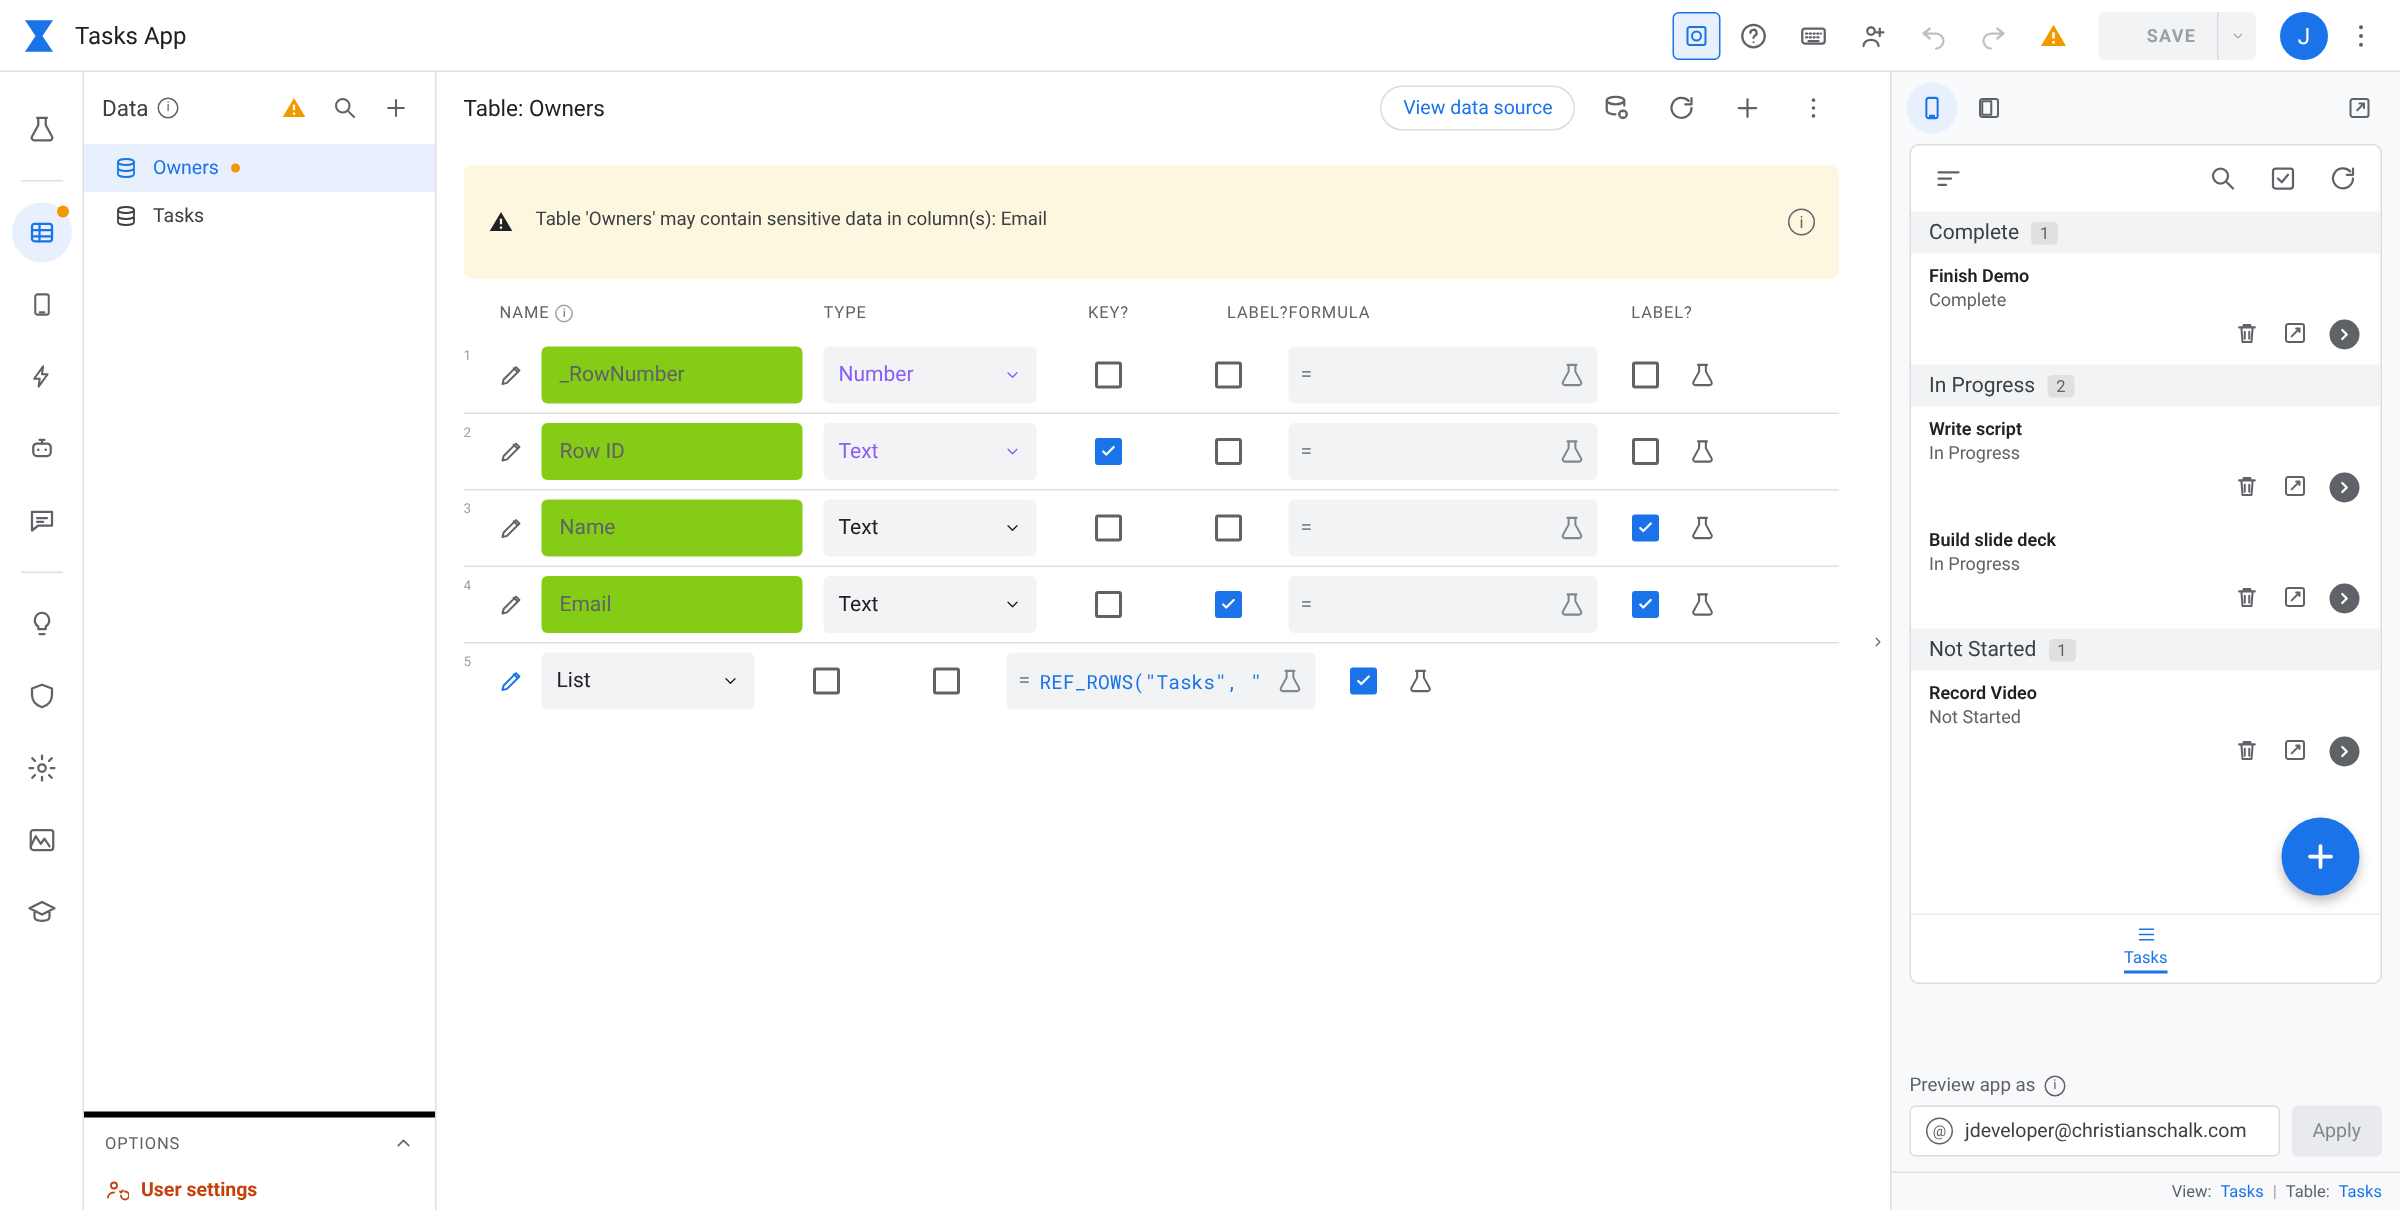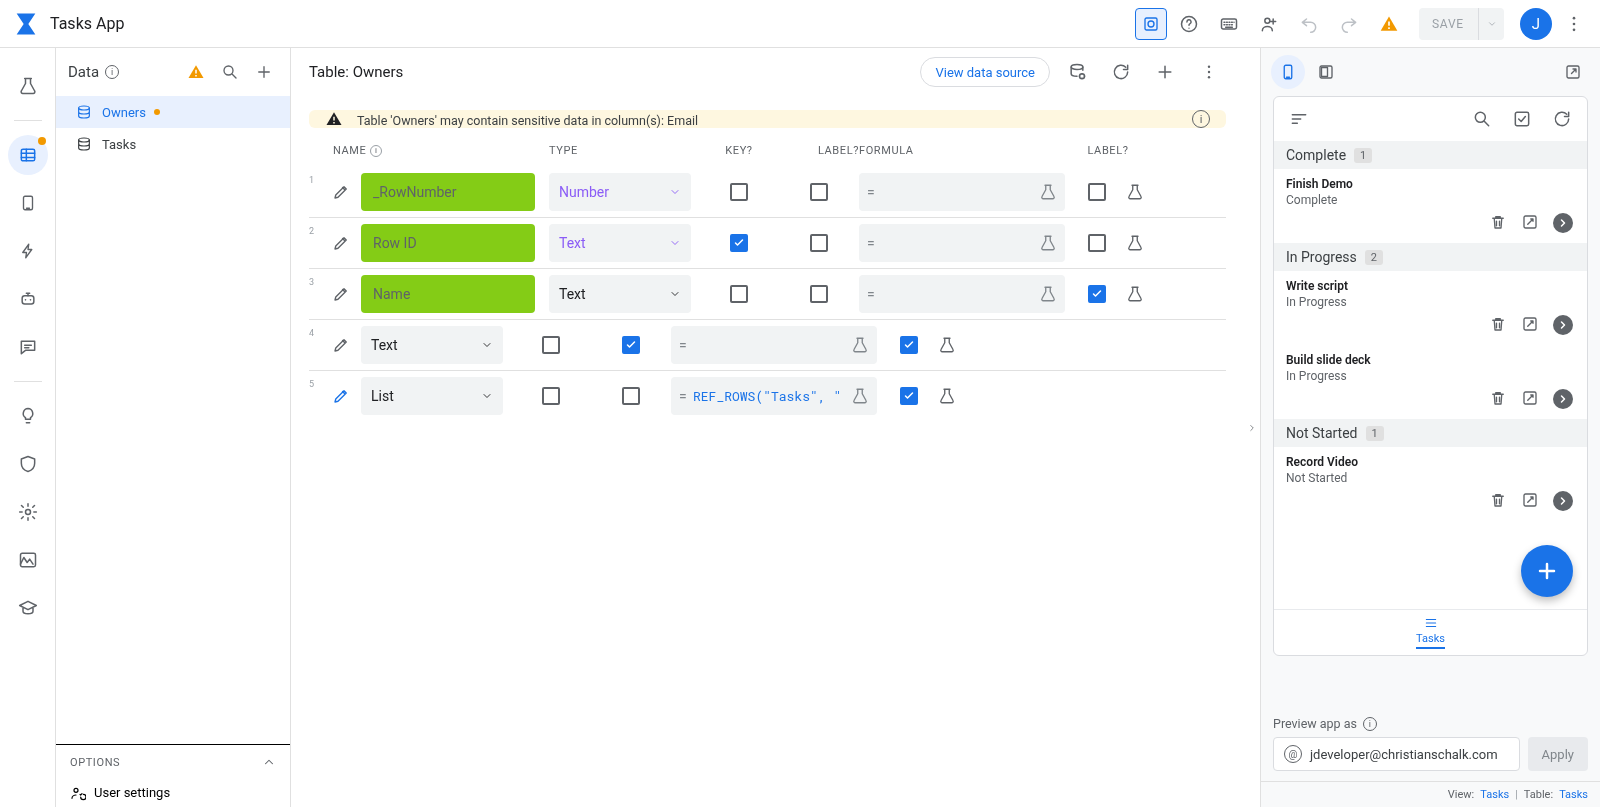--- a/index.html
+++ b/index.html
@@ -38,21 +38,21 @@
   border: 1px solid #1a73e8;
   color: #1a73e8;
 }
 .tb-btn.warn { color: #f29900; }
 .save-btn {
   display: flex; align-items: center;
   background: #f1f3f4; color: #9aa0a6;
   border-radius: 4px; height: 32px; margin: 0 8px;
   font-size: 12px; letter-spacing: 0.8px;
 }
-.save-btn .lbl { padding: 0 14px 0 13px; }
+.save-btn .lbl { padding: 0 14px 0 32px; font-weight: bold; }
 .save-btn .caret { border-left: 1px solid #dadce0; width: 26px; height: 100%; display:flex; align-items:center; justify-content:center; }
 .avatar {
   width: 32px; height: 32px; border-radius: 50%;
   background: #1a73e8; color: #fff;
   display: flex; align-items: center; justify-content: center;
   font-size: 15px; margin-left: 4px;
 }
 
 
 .body {
@@ -103,26 +103,26 @@
 .lp-list { flex: 1; overflow: auto; }
 .lp-item {
   display: flex; align-items: center; gap: 10px;
   padding: 8px 12px 8px 20px;
   font-size: 13px; color: #3c4043;
 }
 .lp-item.active { background: #e8f0fe; color: #1a73e8; }
 .lp-item .db-ic { width: 16px; height: 16px; }
 .lp-item .odot { width:6px; height:6px; border-radius:50%; background:#f29900; margin-left:-2px; }
 .lp-footer {
-  border-top: 1px solid #000000; padding: 10px 14px;
+  border-top: 4px solid #000000; padding: 10px 14px;
   font-size: 11px; letter-spacing: 0.6px; color:#5f6368;
   display:flex; align-items:center;
 }
 .lp-footer .sp { flex:1; }
-.lp-subrow { display:flex; gap:8px; padding:6px 14px; font-size:13px; color:#000000; }
+.lp-subrow { display:flex; align-items:center; gap:8px; padding:6px 14px; font-size:13px; color:#c2410c;font-weight:bold; }
 
 
 .main {
   flex: 1; min-width: 0;
   display: flex; flex-direction: column;
   overflow: hidden;
 }
 .main-header {
   height: 48px;
   display: flex; align-items: center; gap: 10px;
@@ -146,22 +146,22 @@
   font-size: 13px;
   display: flex; gap: 28px; color:#5f6368;
 }
 .subheader .sec .lbl { margin-right: 6px; }
 .subheader .sec .val { color:#202124; }
 
 .banner {
   margin: 14px 18px 0;
   background: #fef7e0;
   border-radius: 6px;
-  display: flex; align-items: flex-end;
-  padding: 0 16px; gap: 14px;
+  display: flex; align-items: flex-start;
+  padding: 29px 16px; gap: 14px;
   font-size: 12.5px; color:#3c4043;
 }
 .banner .sp { flex:1; }
 .banner .info-circ {
   width:18px; height:18px; border:1.5px solid #5f6368; border-radius:50%;
   display:flex; align-items:center; justify-content:center; font-size:11px; color:#5f6368;
 }
 
 
 .cols { padding: 0 18px; }
@@ -712,20 +712,23 @@
               </svg>
             </div>
   </div>
           <div class="col-row">
     <div class="idx">4</div>
     <div class="edit-cell ">
               <svg width="18" height="18" viewBox="0 0 24 24">
                 <path d="M4 20l4-1 11-11-3-3L5 16l-1 4zM14 6l3 3" class="stroke"></path>
               </svg>
             </div>
+    <div class="name-cell">
+              <div class="txt-box " style="">Email</div>
+            </div>
     <div class="type-cell">
               <div class="type-select dark">
                 <span>Text</span>
                 <svg width="12" height="12" viewBox="0 0 24 24">
                   <path d="M6 9l6 6 6-6" class="stroke"></path>
                 </svg>
               </div>
             </div>
     <div class="key-cell">
               <div class="chk "></div>

